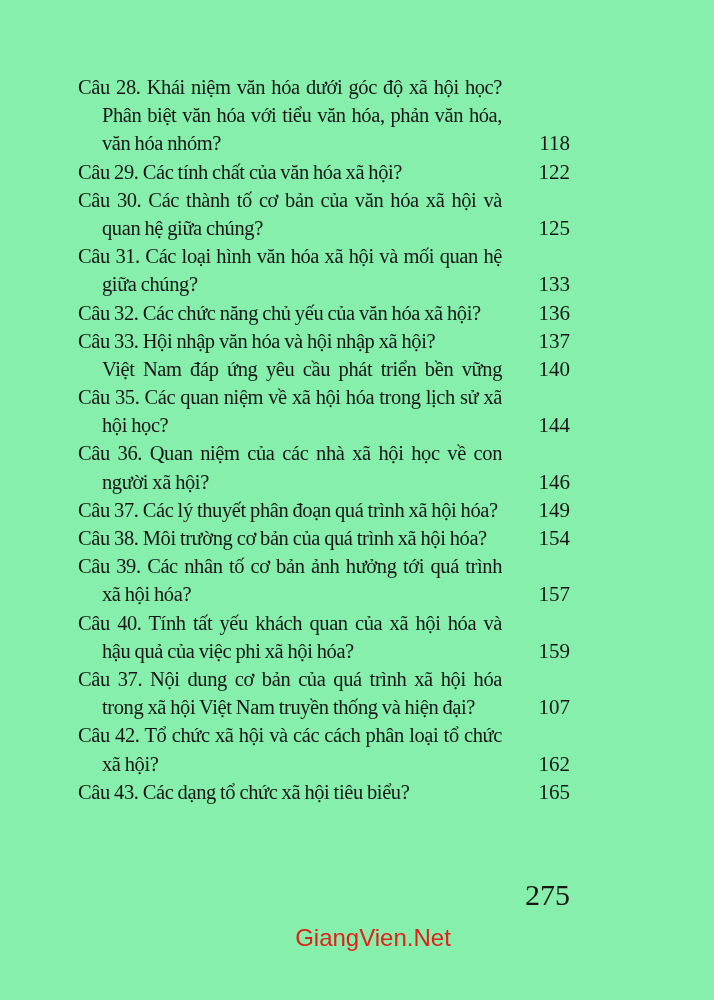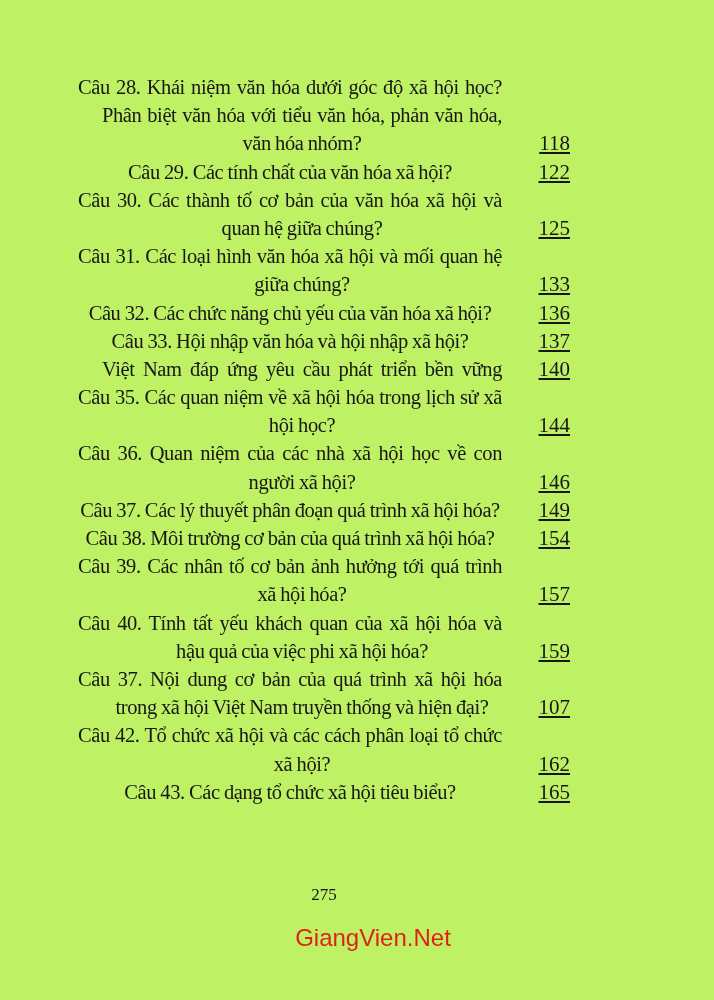--- a/index.html
+++ b/index.html
@@ -26,67 +26,66 @@
   .line {
     box-sizing: border-box;
     width: 424px;           
     height: 28.2px;
     overflow: hidden;
     font-size: 20.5px;
     line-height: 28.2px;
     letter-spacing: -0.4px;
     word-spacing: -0.5px;
     white-space: normal;
-    text-align: center;
+    text-align: left;
   }
 
   .line.cont { padding-left: 24px; }  
 
   .line.justify {
     text-align: justify;
     text-align-last: justify;
     -moz-text-align-last: justify;
   }
 
   .pagenum {
     position: absolute;
     right: 0;
     bottom: 0;
     height: 28.2px;
     line-height: 28.2px;
     font-size: 21px;
-    text-decoration: underline;
   }
 
   .folio {
     position: absolute;
     top: 882px;
     left: 78px;
     width: 492px;
-    text-align: center;
-    font-size: 17px;
+    text-align: right;
+    font-size: 30px;
     line-height: 26px;
   }
 
   .watermark {
     position: absolute;
     top: 924px;
     left: 16px;
     width: 714px;
     text-align: center;
     font-family: "Liberation Sans", "DejaVu Sans", sans-serif;
     font-size: 24px;
     line-height: 28px;
     color: #e02118;
   }
 </style>
 </head>
 <body>
 
-<div class="page" style="background: #bef264; color: rgb(23, 23, 23);">
+<div class="page" style="background: #86efac; color: rgb(23, 23, 23);">
   <div class="toc">
       <div class="entry">
         <div class="line justify">Câu 28. Khái niệm văn hóa dưới góc độ xã hội học?</div>
         <div class="line cont justify">Phân biệt văn hóa với tiểu văn hóa, phản văn hóa,</div>
         <div class="line cont">văn hóa nhóm?</div>
         <span class="pagenum">118</span>
       </div>
       <div class="entry">
         <div class="line">Câu 29. Các tính chất của văn hóa xã hội?</div>
         <span class="pagenum">122</span>

